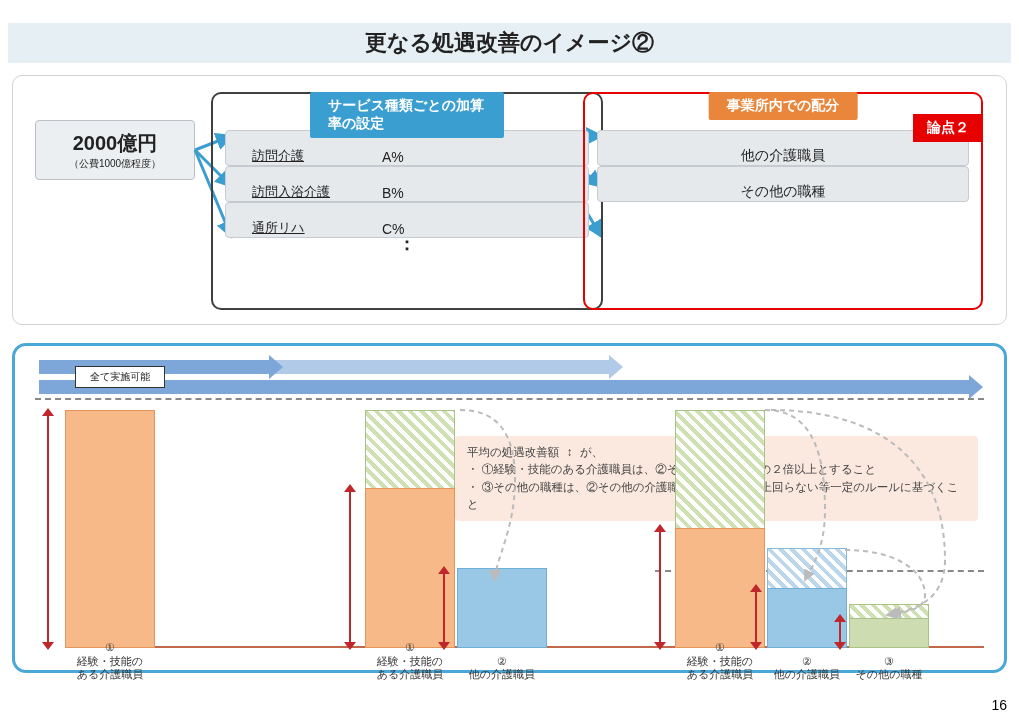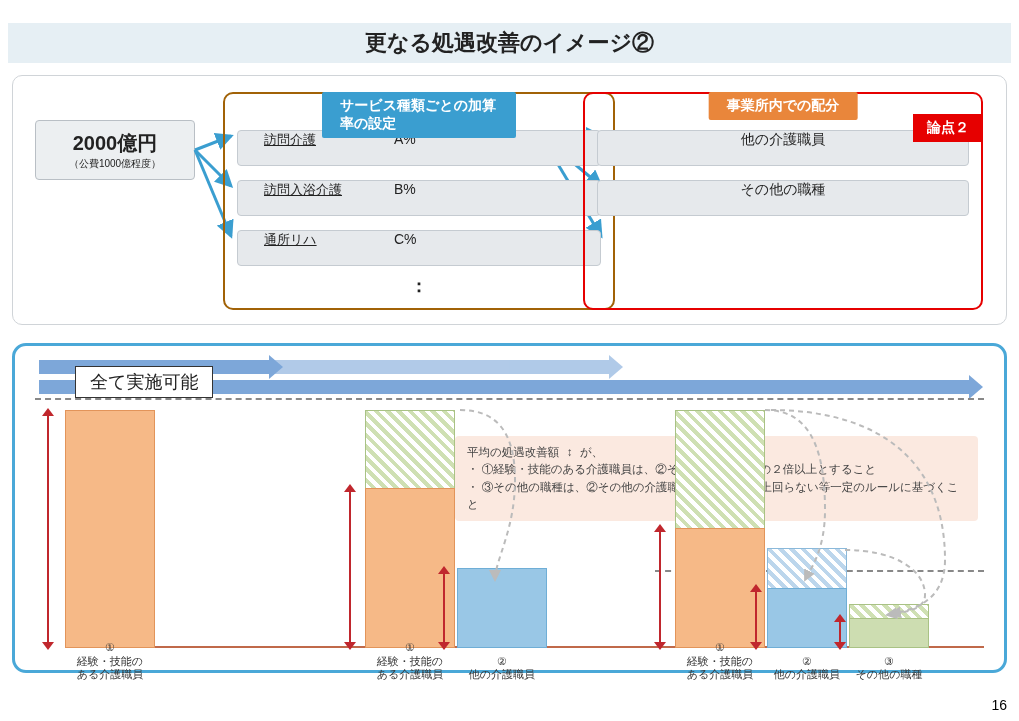--- a/index.html
+++ b/index.html
@@ -4,35 +4,35 @@
 <style>
 *{box-sizing:border-box;margin:0;padding:0}
 body{font-family:"Meiryo","Hiragino Sans",sans-serif;width:1019px;height:721px;background:#fff;position:relative;font-size:13px;color:#222}
 .title-bar{background:#e6eff4;height:40px;margin:8px 8px 12px;display:flex;align-items:center;justify-content:center}
 .title-bar h1{font-size:22px;font-weight:700}
 .upper{margin:0 12px;border:1px solid #d0d4d8;border-radius:10px;padding:12px 10px 18px;position:relative;height:250px}
 .budget-box{position:absolute;left:22px;top:44px;width:160px;height:60px;background:#eceff1;border:1px solid #b9bfc5;border-radius:4px;display:flex;flex-direction:column;align-items:center;justify-content:center}
 .budget-box .big{font-size:20px;font-weight:700}
 .budget-box .small{font-size:10px}
 .group{position:absolute;border-radius:10px;padding:36px 12px 12px;top:16px;height:218px}
-.group.left{left:210px;width:392px;border:2px solid #a16207}
+.group.left{left:198px;width:392px;border:2px solid #404040}
 .group.right{left:570px;width:400px;border:2px solid #e60000}
 .group-title{position:absolute;top:-2px;left:50%;transform:translateX(-50%);color:#fff;font-weight:700;font-size:14px;padding:5px 18px;border-radius:2px}
 .group.left .group-title{background:#3a9ed0}
 .group.right .group-title{background:#e9863b}
 .global-badge{position:absolute;right:-2px;top:-12px;background:#e60000;color:#fff;font-weight:700;padding:5px 14px;font-size:14px;z-index:5}
-.row-box{height:36px;background:#e6e9ec;border:1px solid #c5cbd1;border-radius:4px;display:flex;align-items:flex-start;margin-bottom:14px}
+.row-box{height:36px;background:#e6e9ec;border:1px solid #c5cbd1;border-radius:4px;display:flex;align-items:flex-end;}
 .group.left .row-box{justify-content:flex-start;padding-left:26px}
 .group.left .row-box .svc{width:130px;text-decoration:underline}
 .group.left .row-box .pct{font-size:14px}
 .group.right .row-box{justify-content:center;font-size:14px}
 .ellipsis{text-align:center;font-size:18px;font-weight:700;margin-top:-6px}
 
 .lower{margin:18px 12px 0;border:3px solid #4aa8d8;border-radius:14px;position:relative;height:330px;padding:10px 14px 0}
-.lbl-all{position:absolute;left:60px;top:20px;background:#fff;border:1px solid #333;padding:3px 14px;font-size:18px;z-index:3}
+.lbl-all{position:absolute;left:60px;top:20px;background:#fff;border:1px solid #333;padding:3px 14px;font-size:10px;z-index:3}
 .h-arrow{position:absolute;height:14px;background:#7da7d9}
 .h-arrow::after{content:"";position:absolute;right:-14px;top:-5px;border-left:14px solid #7da7d9;border-top:12px solid transparent;border-bottom:12px solid transparent}
 .dash-line{position:absolute;left:20px;right:20px;border-top:2px dashed #888}
 
 .bars{position:absolute;left:50px;right:20px;bottom:22px;height:238px}
 .baseline{position:absolute;left:0;right:0;bottom:0;border-top:2px solid #c0694a}
 .bar{position:absolute;bottom:0}
 .bar .fill{position:absolute;left:0;right:0;bottom:0}
 .bar .cap{position:absolute;left:2px;right:2px;bottom:-34px;font-size:11px;text-align:center;line-height:1.25;color:#333}
 .orange{background:#f6b987;border:1px solid #e2945a}

